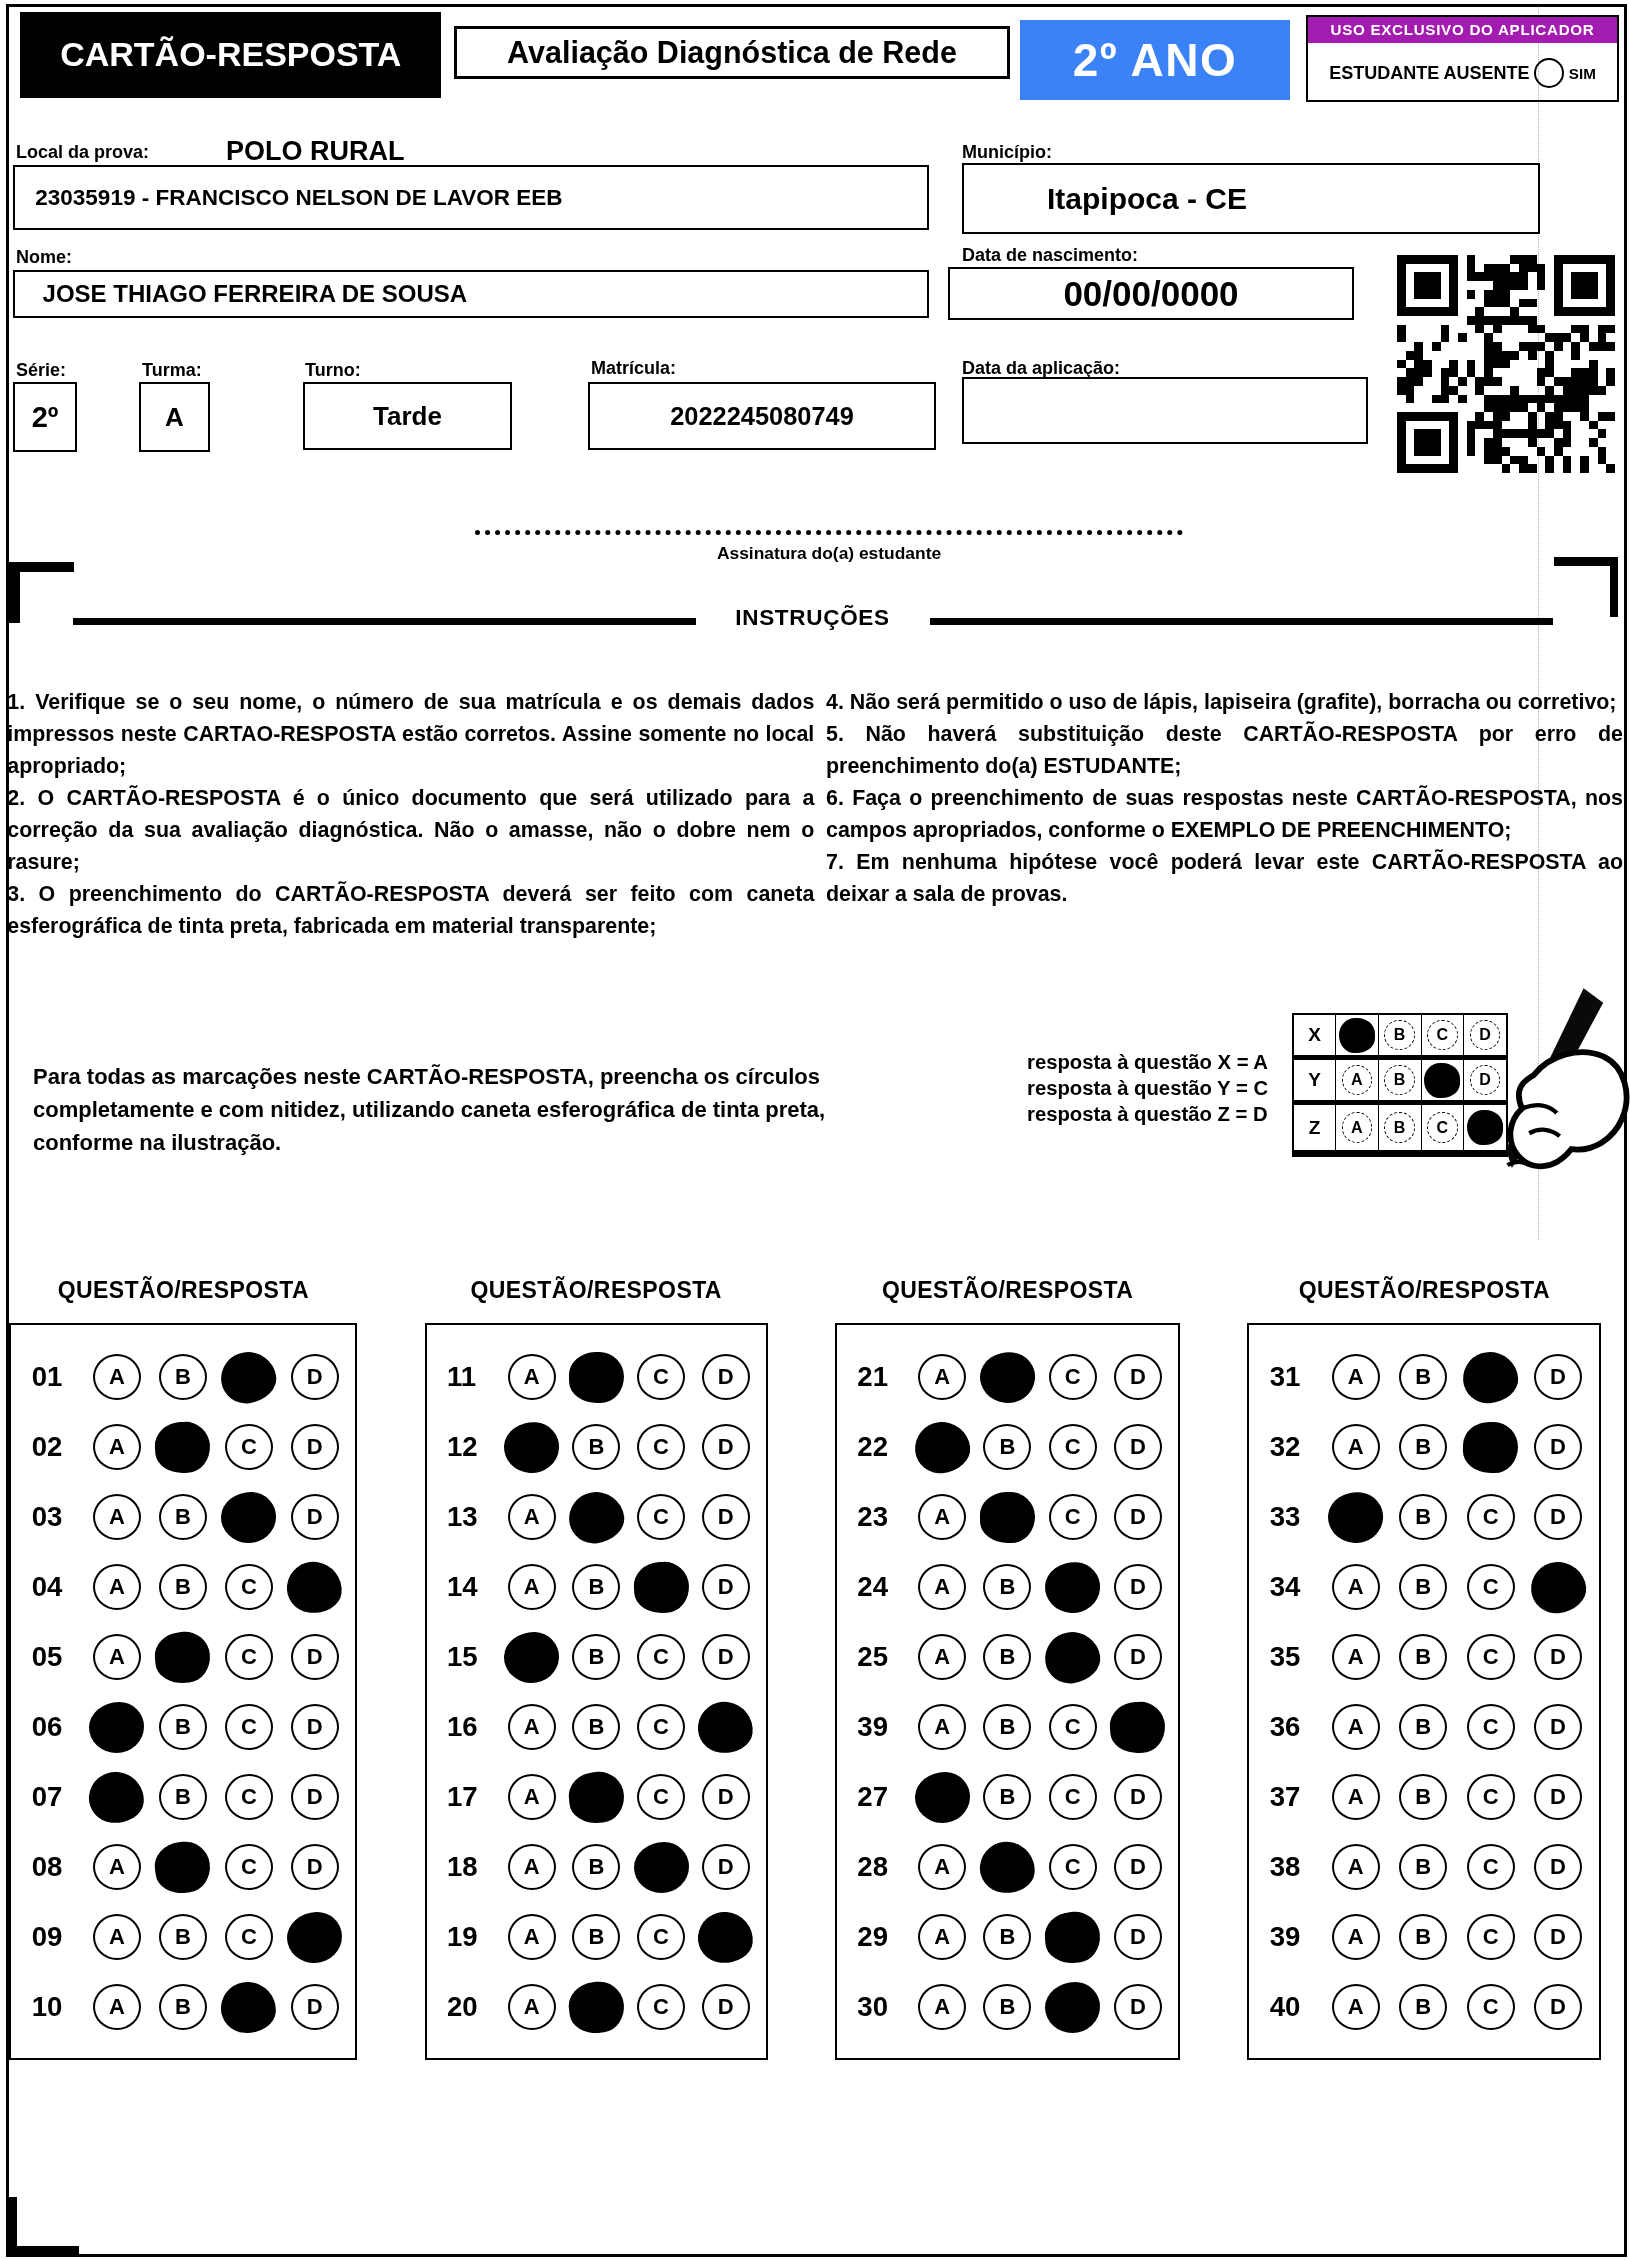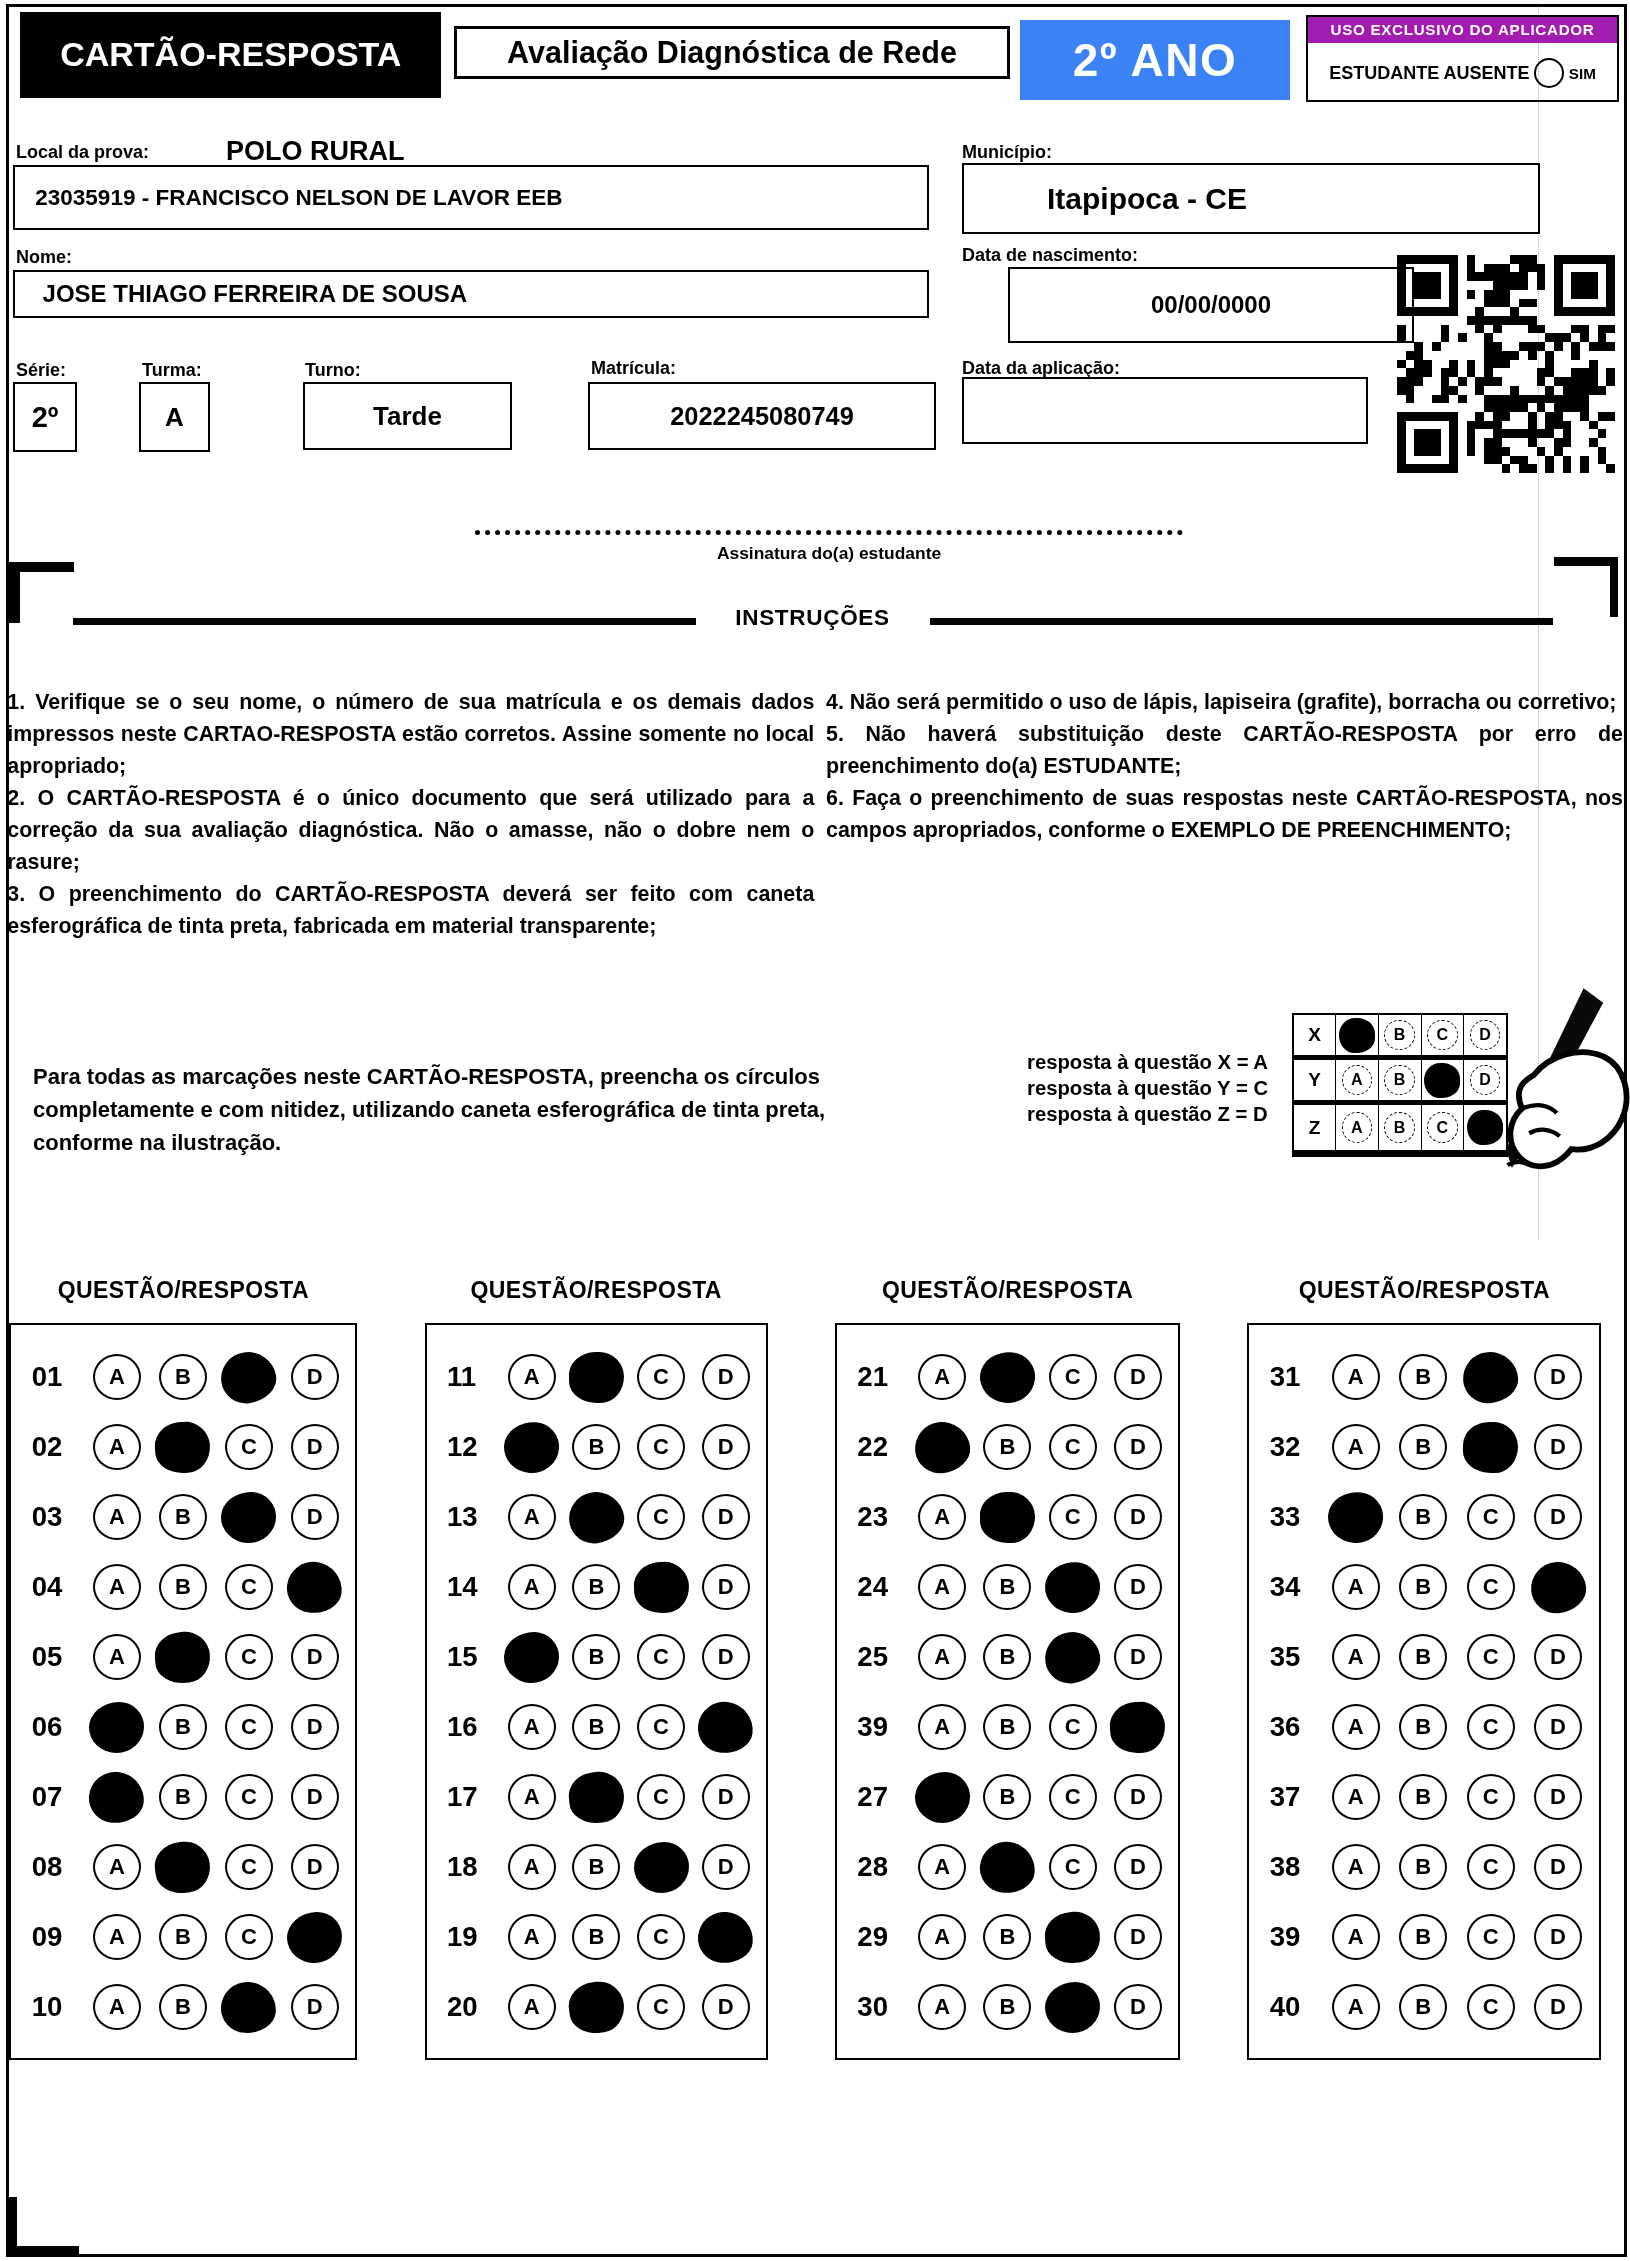--- a/index.html
+++ b/index.html
@@ -26,21 +26,21 @@
   .absent-circle { width:30.5px; height:30.5px; border:2.2px solid #000; border-radius:50%; flex:0 0 auto; }
   .sim-lbl { font-size:15.2px; }
 
   
   .lbl { position:absolute; font-weight:bold; font-size:18px; }
   .fbox { position:absolute; border:2.9px solid #000; font-weight:bold; display:flex; align-items:center; }
   #local-val { position:absolute; left:226px; top:128px; font-weight:bold; font-size:27px;margin-top:8px; }
   #school-box { left:13px; top:165px; width:916px; height:65px; font-size:22.5px; padding-left:20.3px; }
   #municipio-box { left:962px; top:163px; width:578px; height:71px; font-size:30px; padding-left:83px; }
   #nome-box { left:13px; top:270px; width:916px; height:48px; font-size:24px; padding-left:27.6px; }
-  #nasc-box { left:1008px; top:267px; width:406px; height:76px; font-size:24px; justify-content:center; }
+  #nasc-box { left:948px; top:267px; width:406px; height:53px; font-size:35px; justify-content:center; }
   #serie-box { left:13px; top:382px; width:64px; height:70px; font-size:29px; justify-content:center; }
   #turma-box { left:139px; top:382px; width:71px; height:70px; font-size:26px; justify-content:center; }
   #turno-box { left:303px; top:382px; width:209px; height:68px; font-size:26px; justify-content:center; }
   #matricula-box { left:588px; top:382px; width:348px; height:68px; font-size:25.4px; justify-content:center; }
   #aplicacao-box { left:962px; top:377px; width:406px; height:67px; }
   #qr { position:absolute; left:1397px; top:255px; width:218px; height:218px; }
 
   
   .sig-line { position:absolute; left:475px; top:530px; width:708px; border-top:5.1px dotted #000; }
   .sig-caption { position:absolute; left:475px; top:543px; width:708px; text-align:center; font-size:17.4px; font-weight:bold; }
@@ -463,20 +463,21 @@
   <div class="ins-title">INSTRUÇÕES</div>
   <div class="ins-col left">
       <div>1. Verifique se o seu nome, o número de sua matrícula e os demais dados impressos neste CARTAO-RESPOSTA estão corretos. Assine somente no local apropriado;</div>
       <div>2. O CARTÃO-RESPOSTA é o único documento que será utilizado para a correção da sua avaliação diagnóstica. Não o amasse, não o dobre nem o rasure;</div>
       <div>3. O preenchimento do CARTÃO-RESPOSTA deverá ser feito com caneta esferográfica de tinta preta, fabricada em material transparente;</div>
     </div>
   <div class="ins-col right">
       <div>4. Não será permitido o uso de lápis, lapiseira (grafite), borracha ou corretivo;</div>
       <div>5. Não haverá substituição deste CARTÃO-RESPOSTA por erro de preenchimento do(a) ESTUDANTE;</div>
       <div>6. Faça o preenchimento de suas respostas neste CARTÃO-RESPOSTA, nos campos apropriados, conforme o EXEMPLO DE PREENCHIMENTO;</div>
+      <div>7. Em nenhuma hipótese você poderá levar este CARTÃO-RESPOSTA ao deixar a sala de provas.</div>
     </div>
 
   <div class="fill-note">Para todas as marcações neste CARTÃO-RESPOSTA, preencha os círculos completamente e com nitidez, utilizando caneta esferográfica de tinta preta, conforme na ilustração.</div>
   <div class="ex-legend">
       <div>resposta à questão X = A</div>
       <div>resposta à questão Y = C</div>
       <div>resposta à questão Z = D</div>
     </div>
   <div class="ex-grid">
       <div class="ex-row">

